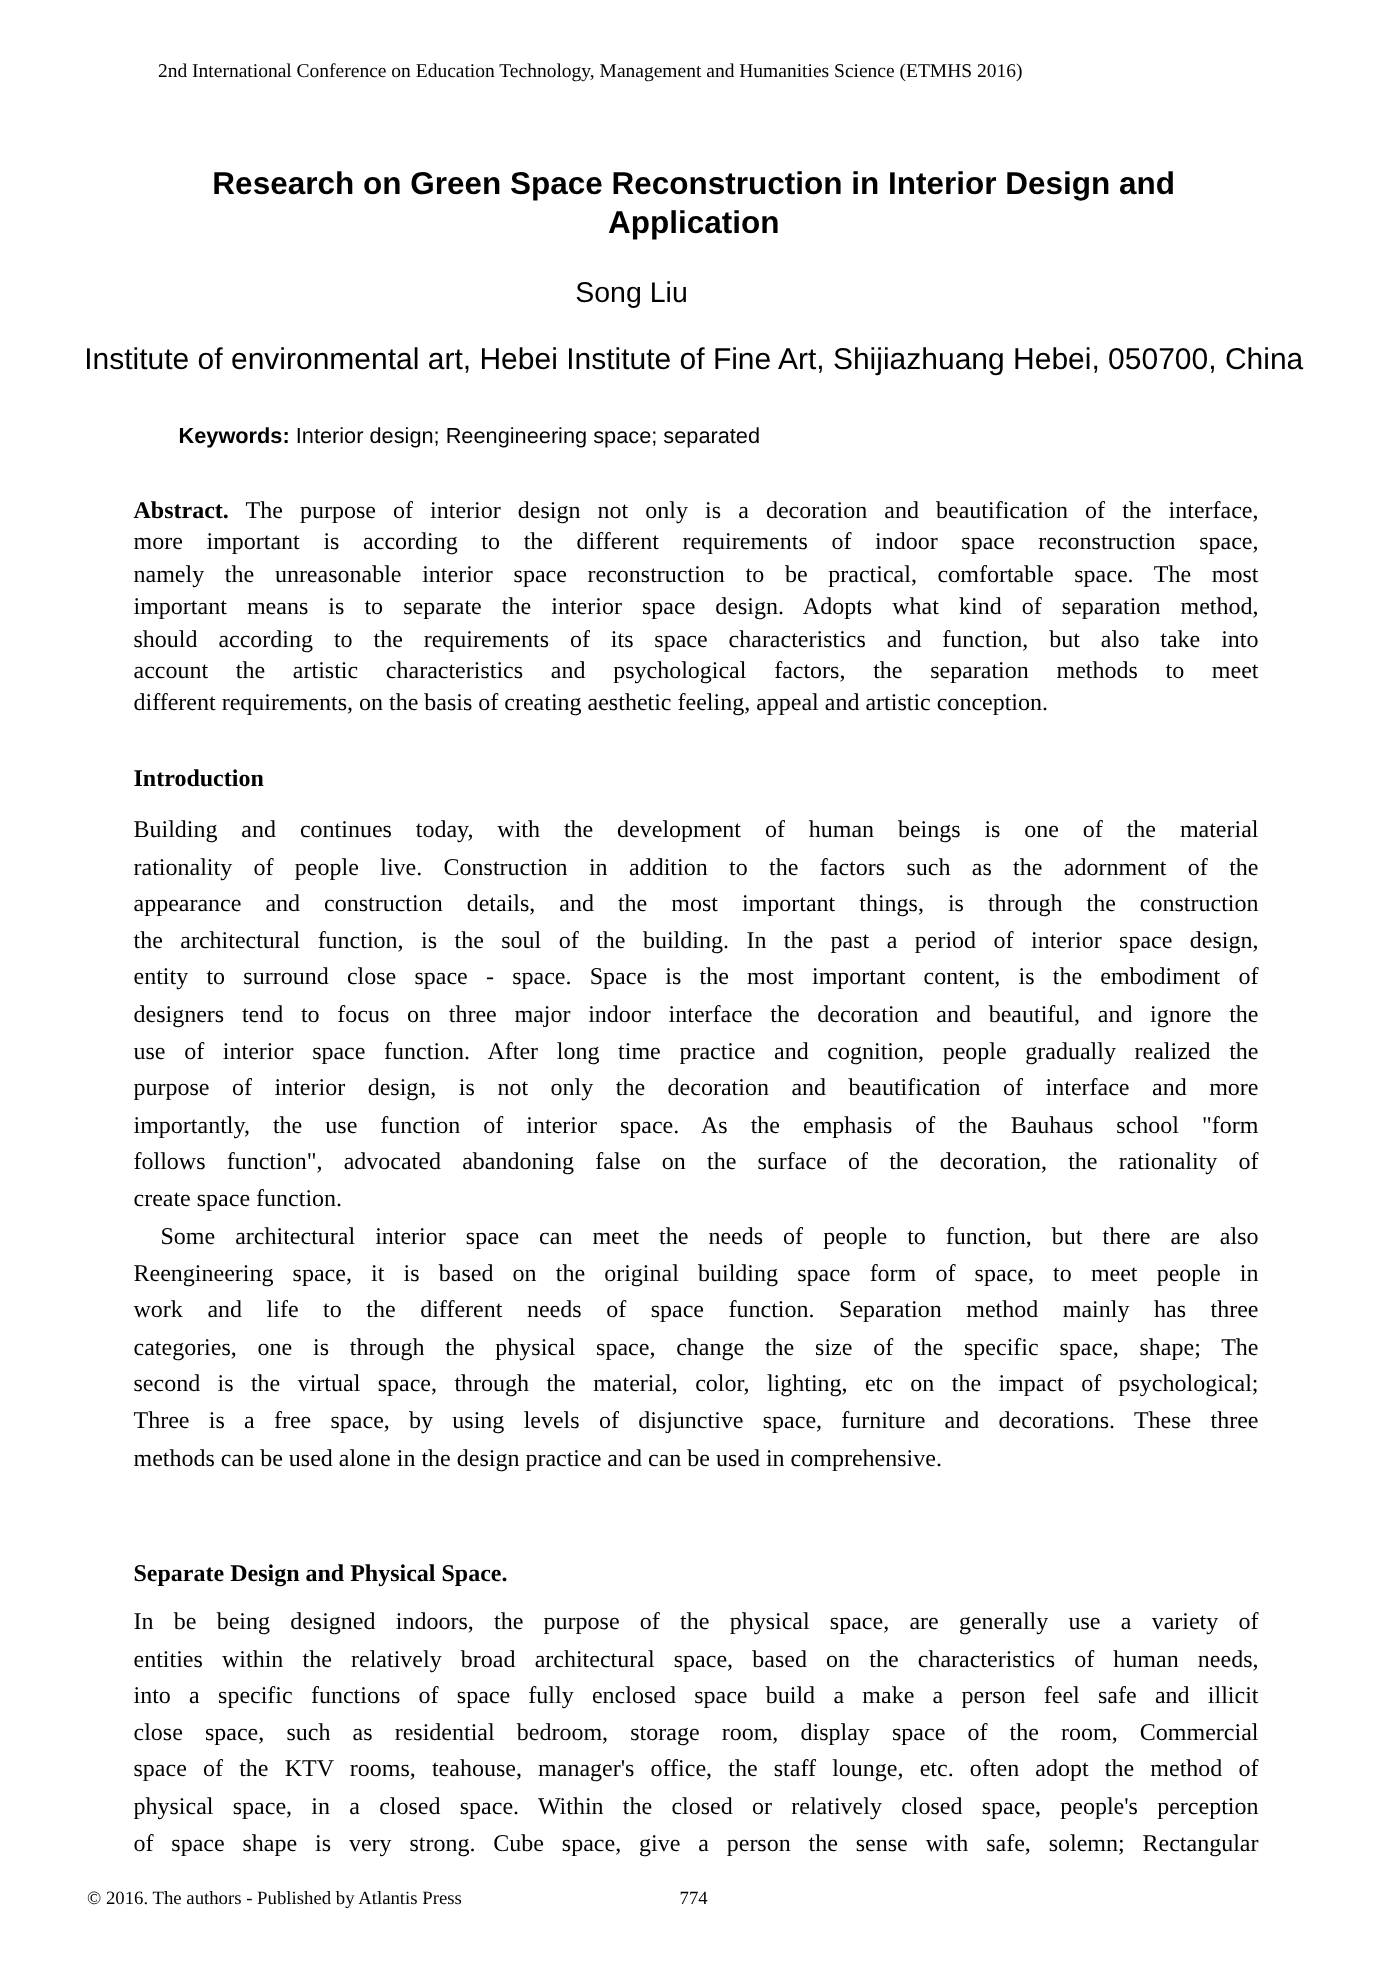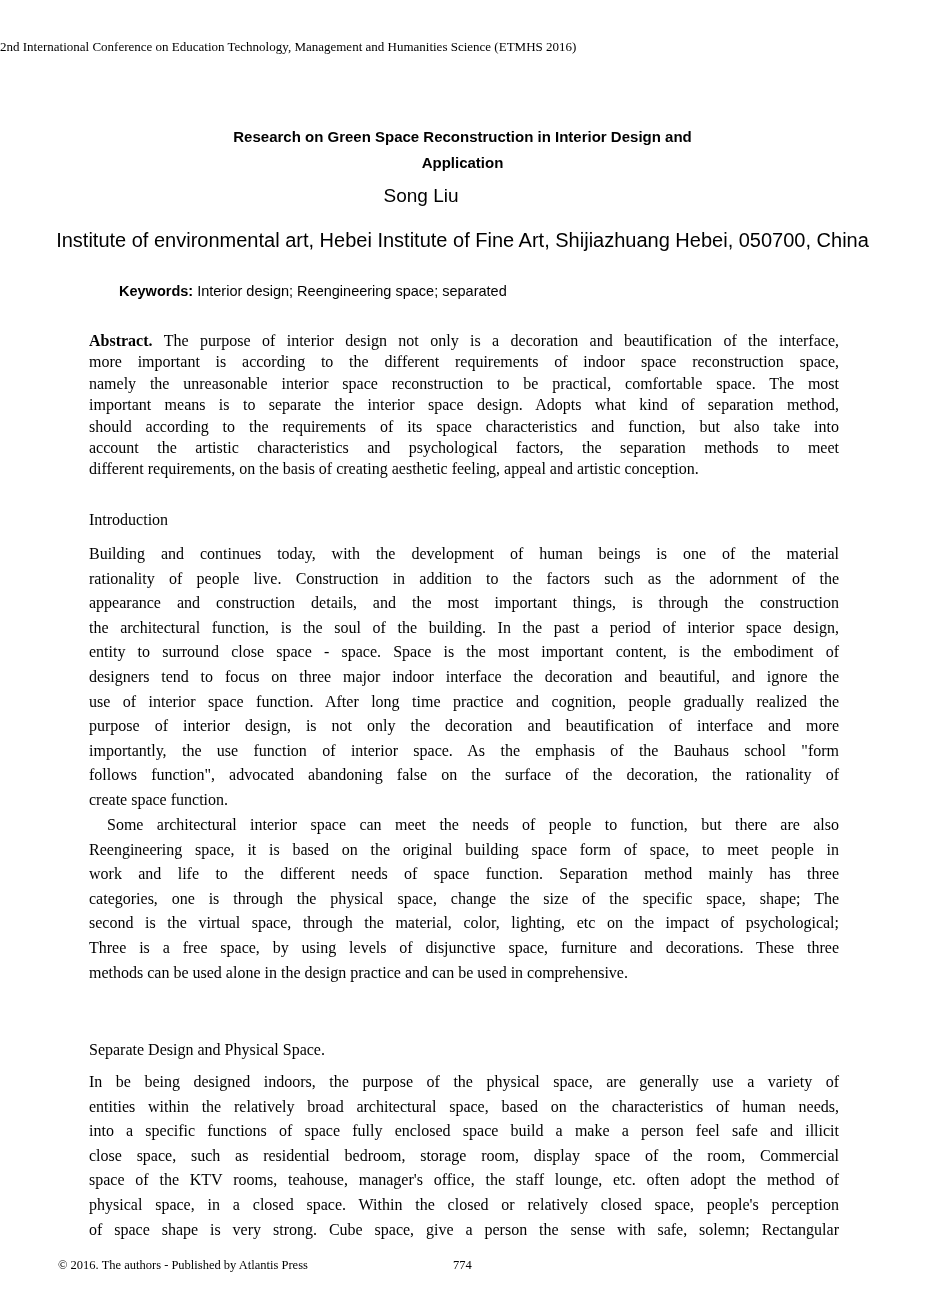--- a/index.html
+++ b/index.html
@@ -1,24 +1,24 @@
 <!DOCTYPE html>
 <html><head>
 <meta charset="utf-8">
 <style>
   html, body { margin: 0; padding: 0; background: #ffffff; }
   body { width: 925px; height: 1309px; position: relative; overflow: hidden; color: #000; }
   .page { position: absolute; left: 0; top: 0; width: 925px; height: 1309px; }
   .conf-header {
-    position: absolute; top: 39px; left: 0; width: 787px; 
+    position: absolute; top: 39px; left: 0; width: 787px; text-align: center;
     font-family: "Liberation Serif", serif; font-size: 13px; line-height: 16px;
   }
   .title {
-    position: absolute; top: 124px; left: 90px; width: 745px; text-align: center;
-    font-family: "Liberation Sans", sans-serif; font-weight: bold; font-size: 15px; line-height: 26px;
+    position: absolute; top: 110px; left: 90px; width: 745px; text-align: center;
+    font-family: "Liberation Sans", sans-serif; font-weight: bold; font-size: 21px; line-height: 26px;
   }
   .author {
     position: absolute; top: 184px; left: 0; width: 842px; text-align: center;
     font-family: "Liberation Sans", sans-serif; font-size: 19px; line-height: 24px;
   }
   .affiliation {
     position: absolute; top: 231px; left: 0; width: 925px; text-align: center;
     font-family: "Liberation Sans", sans-serif; font-size: 20px; line-height: 18px;
   }
   .keywords {
@@ -31,21 +31,21 @@
     display: block; white-space: nowrap; text-align: justify; text-align-last: justify;
     width: 750px; height: 21.4px; line-height: 21.4px;
   }
   .line.last { text-align-last: left; }
   .line.indent { padding-left: 18px; width: 732px; }
   .line.wide { width: 754px; }
   .abstract .line { height: 21.4px; line-height: 21.4px; }
   .body-text .line { height: 24.6px; line-height: 24.6px; }
   .heading {
     position: absolute; left: 89px; font-family: "Liberation Serif", serif;
-    font-weight: normal; font-size: 16px; line-height: 20px;
+    font-weight: bold; font-size: 16px; line-height: 20px;
   }
   .footer-left {
     position: absolute; top: 1257px; left: 58px;
     font-family: "Liberation Serif", serif; font-size: 12.5px; line-height: 16px;
   }
   .footer-page {
     position: absolute; top: 1257px; left: 453px;
     font-family: "Liberation Serif", serif; font-size: 12.5px; line-height: 16px;
   }
 </style>

